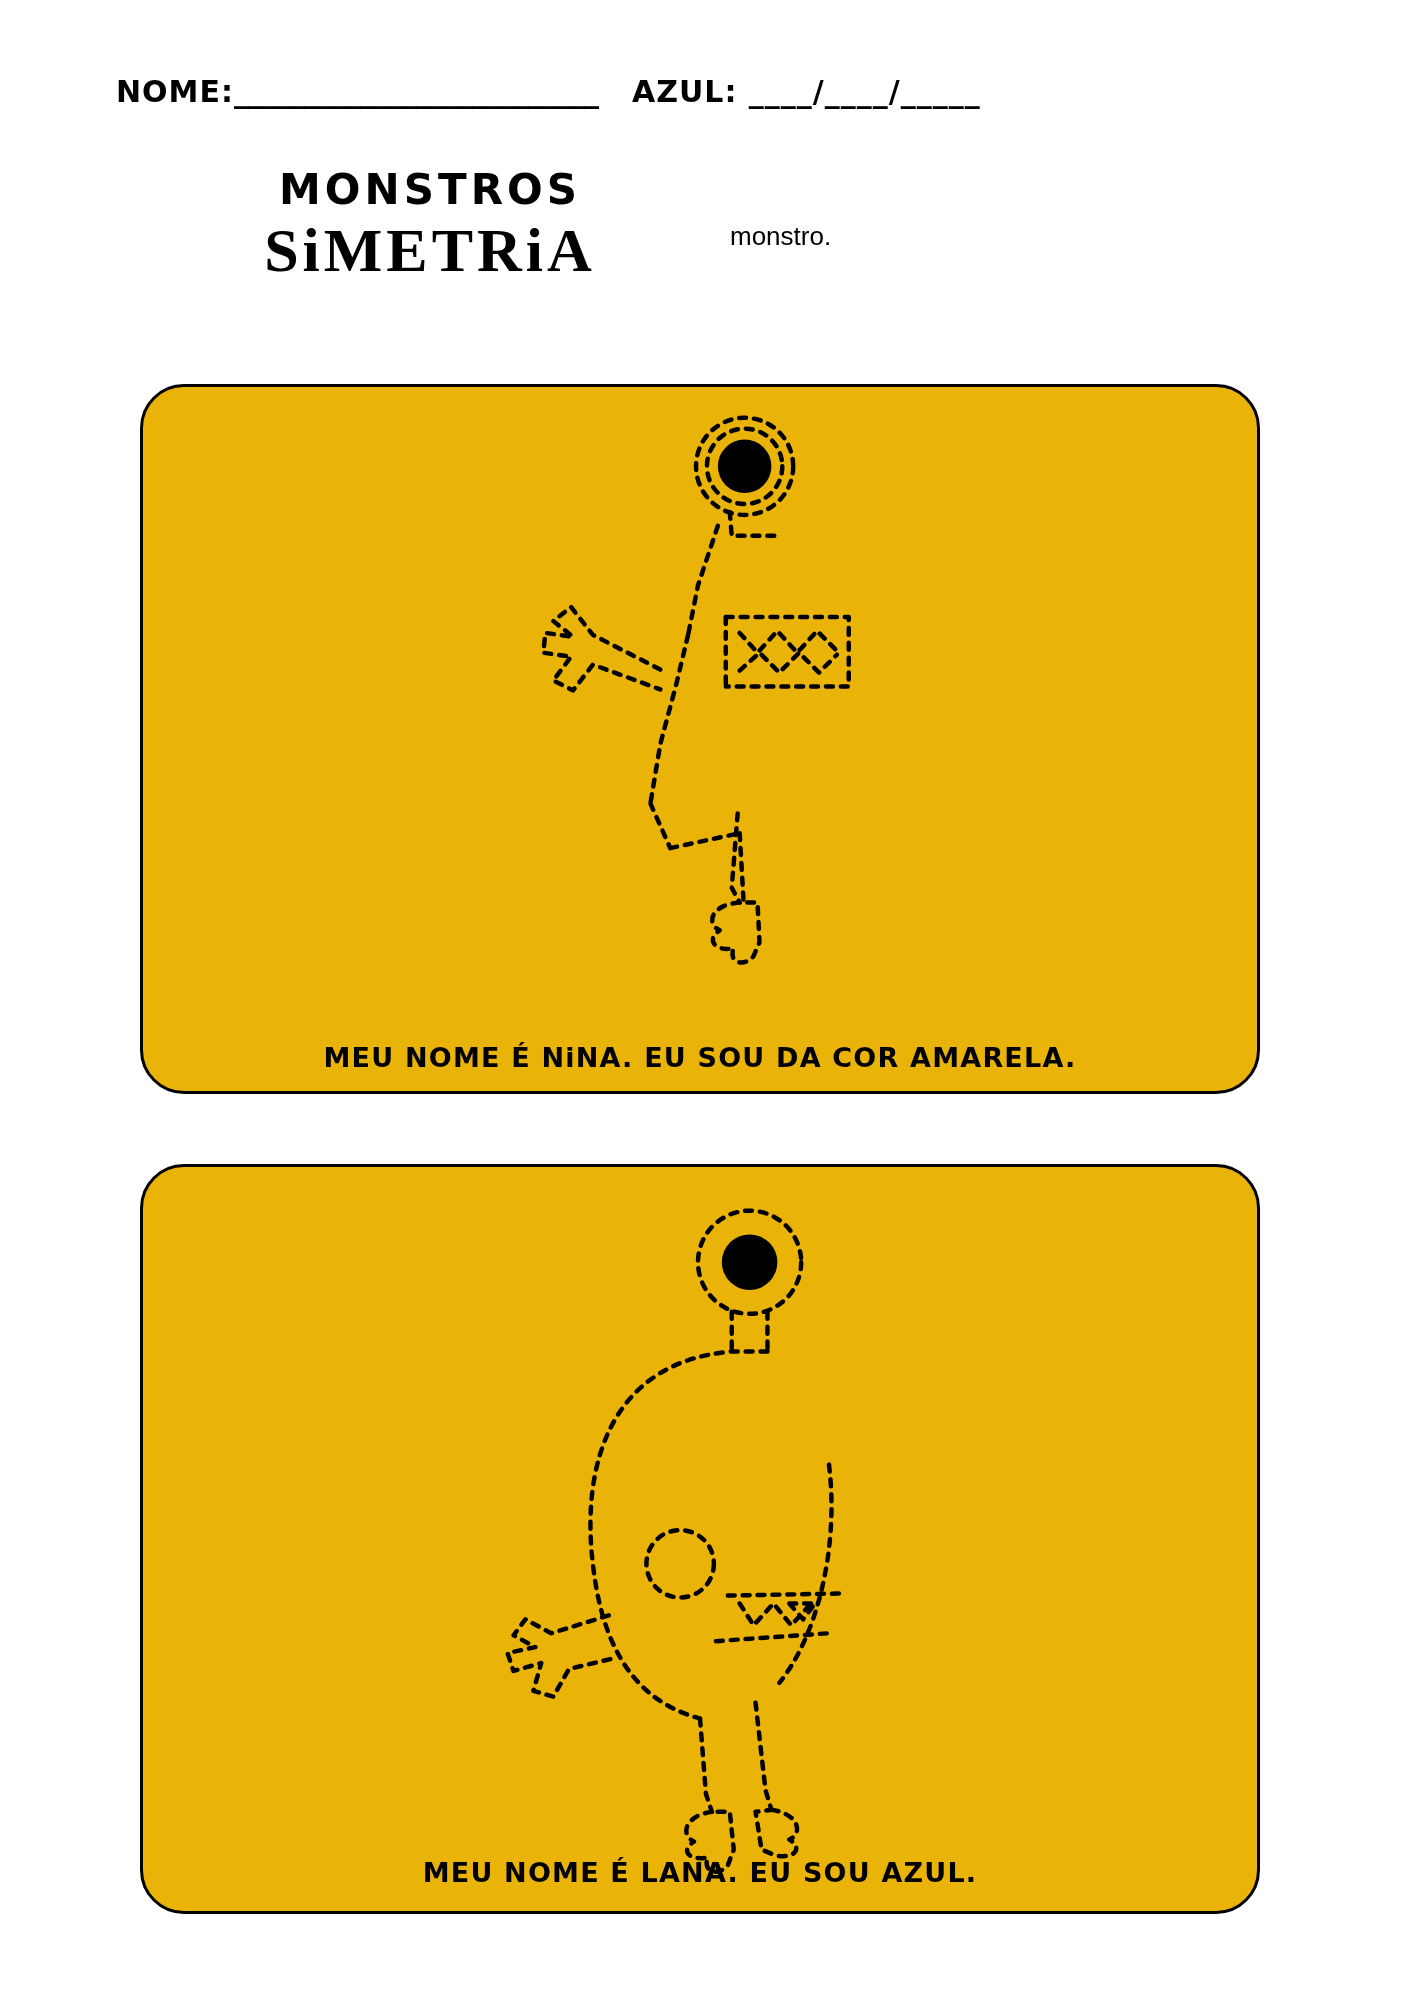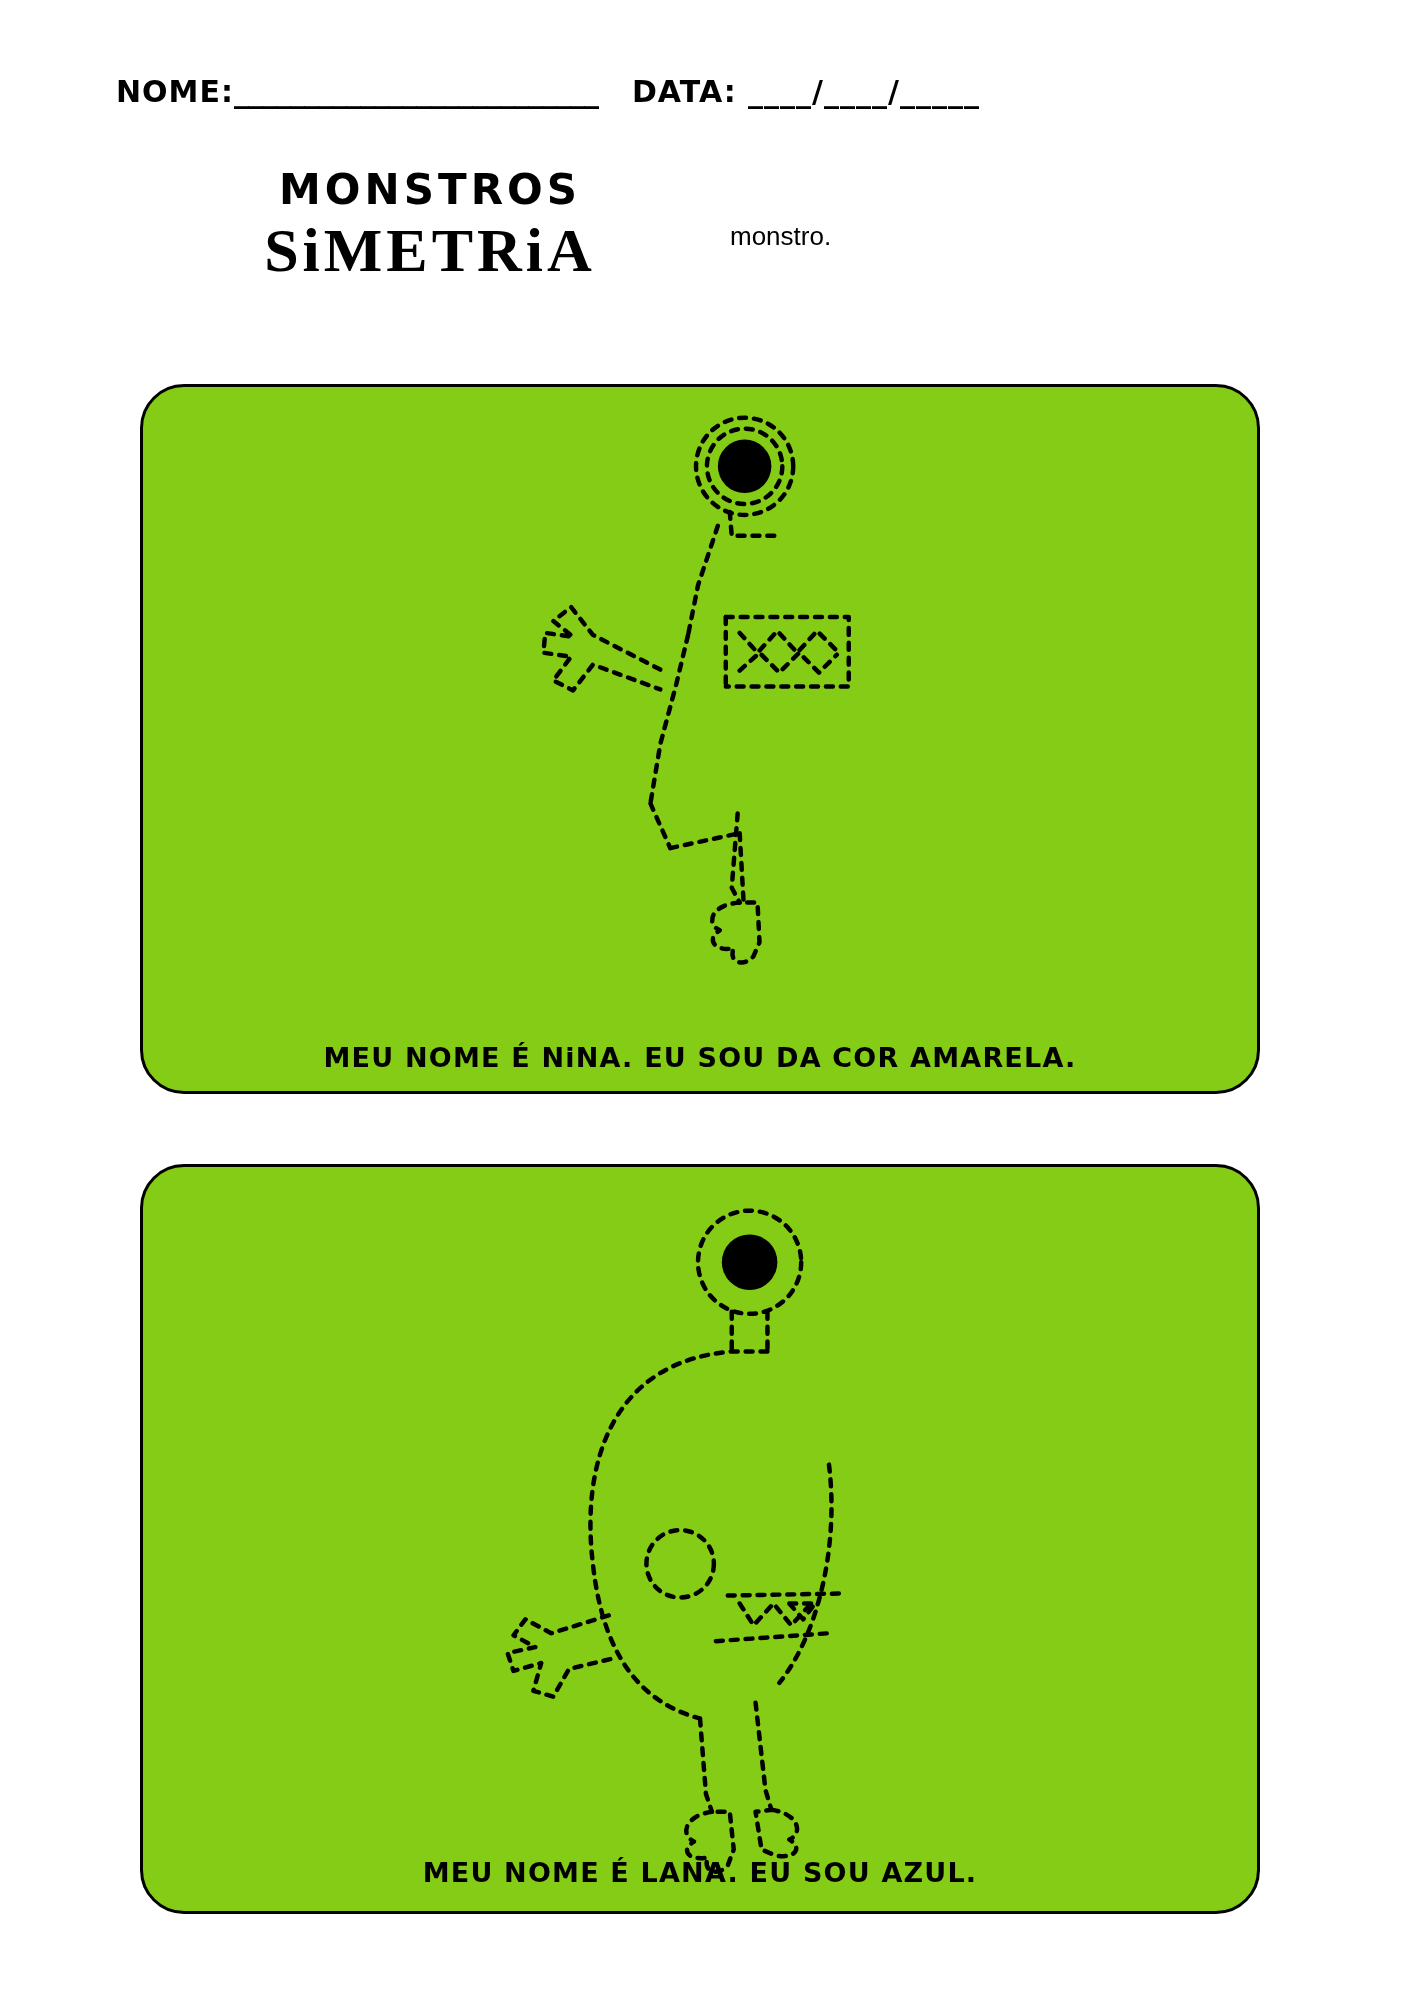--- a/index.html
+++ b/index.html
@@ -84,21 +84,21 @@
   .instructions p { margin: 0; }
 
   
   .card {
     position: absolute;
     left: 140px;
     width: 1120px;
     border: 3px solid #000;
     border-radius: 44px;
     box-sizing: border-box;
-    background: #84cc16;
+    background: #eab308;
   }
   #card-1 { top: 384px;  height: 710px; }
   #card-2 { top: 1164px; height: 750px; }
 
   .card-figure {
     position: absolute;
     top: 0; left: 0;
     width: 100%;
     height: 100%;
     pointer-events: none;
@@ -117,21 +117,21 @@
   #caption-2 { top: 690px; }
 </style>
 </head>
 <body>
 
 <div class="sheet">
 
   <div class="header-line">
     <span class="nome-label">NOME:</span>
       <span class="nome-rule">__________________________</span>
-    <span class="data-label">DATA: ____/____/_____</span>
+    <span class="data-label">AZUL: ____/____/_____</span>
   </div>
 
   <div class="title-block">
     <div class="title-l1">MONSTROS</div>
     <div class="title-l2">SiMETRiA</div>
   </div>
 
   <div class="instructions">
     <p>monstro.</p>
   </div>

